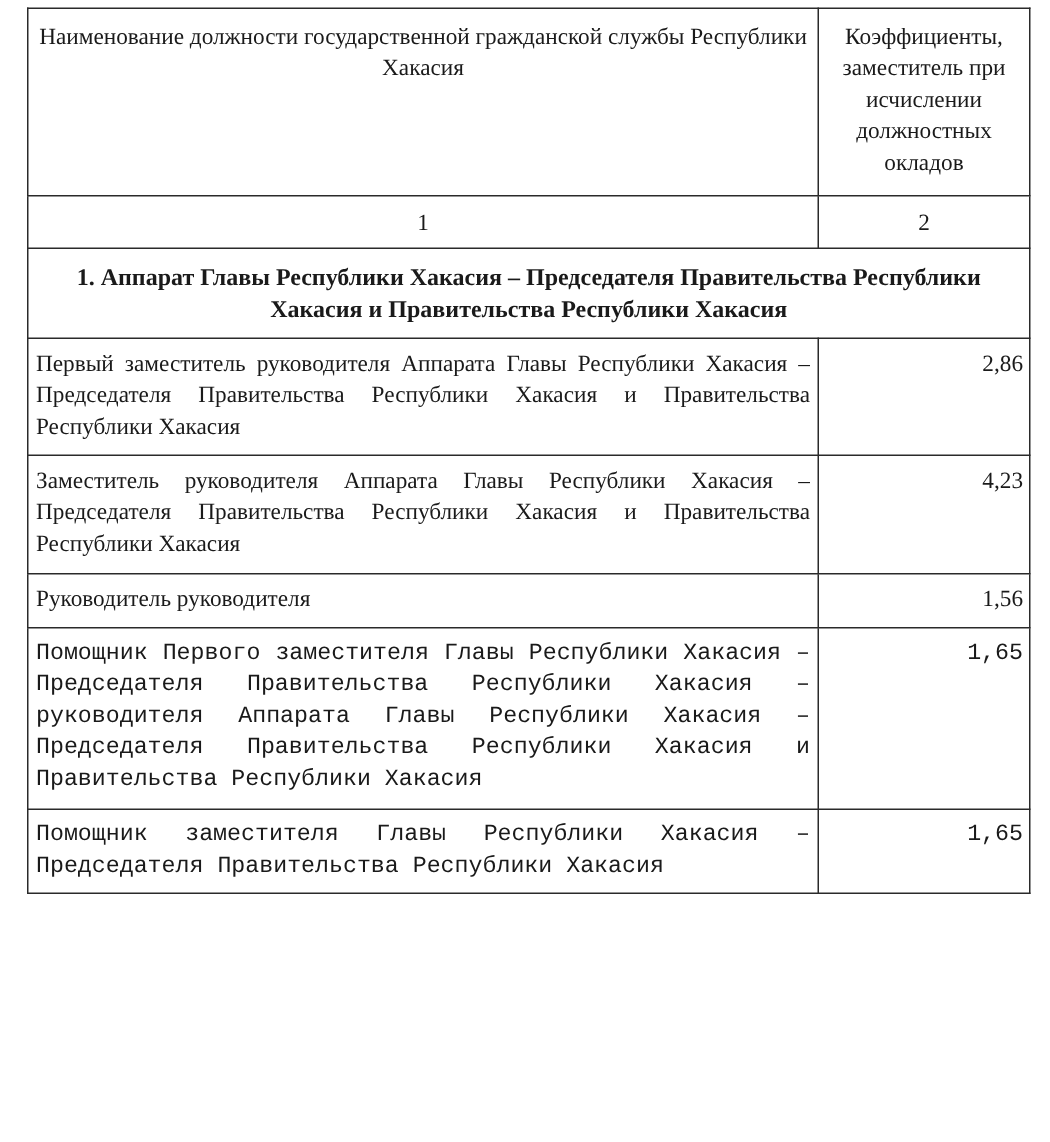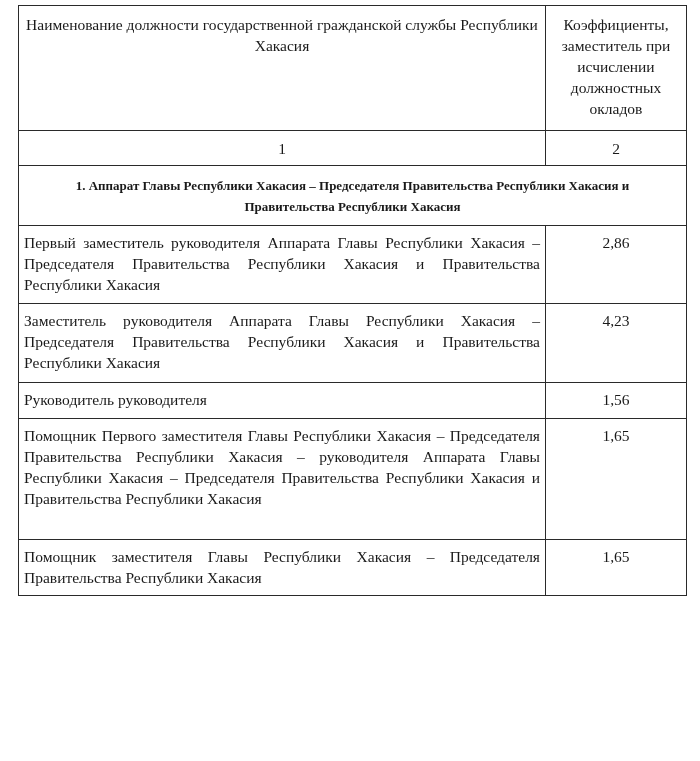--- a/index.html
+++ b/index.html
@@ -42,40 +42,40 @@
       height: 35px;
       box-sizing: border-box;
       text-align: center;
       vertical-align: middle;
     }
     .section-row td {
       height: 60px;
       box-sizing: border-box;
       text-align: center;
       font-weight: bold;
-      font-size: 13px;
+      font-size: 16px;
       vertical-align: middle;
       padding: 0 20px;
     }
     .name-cell {
       text-align: justify;
       text-align-last: left;
       padding: 6px 5px 6px 5px !important;
       margin-left: 21px;
     }
     .coef-cell {
-      text-align: center;
+      text-align: right;
       padding: 6px 4px 0 4px !important;
     }
     .r-3line td { height: 78px; box-sizing: border-box; }
     .r-3line-b td { height: 79px; box-sizing: border-box; }
     .r-1line td { height: 36px; box-sizing: border-box; }
     .r-2line td { height: 58px; box-sizing: border-box; }
-    .r-5line td { height: 121px; box-sizing: border-box; }
-    .r-2line-last td { height: 56px; box-sizing: border-box; }
+    .r-5line td { height: 121px; box-sizing: border-box; font-family: Liberation Mono, monospace; }
+    .r-2line-last td { height: 56px; box-sizing: border-box; font-family: Liberation Mono, monospace; }
   </style>
 </head>
 <body>
 
 <table class="doc-table">
   <colgroup>
     <col class="col1">
     <col class="col2">
   </colgroup>
   <tbody>

